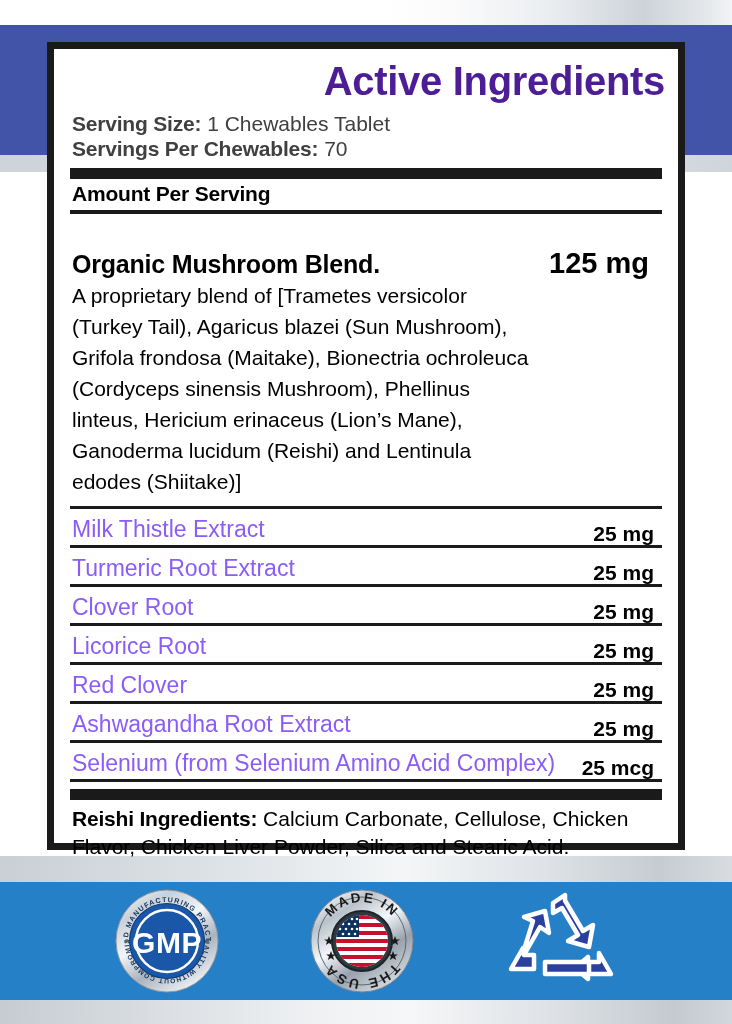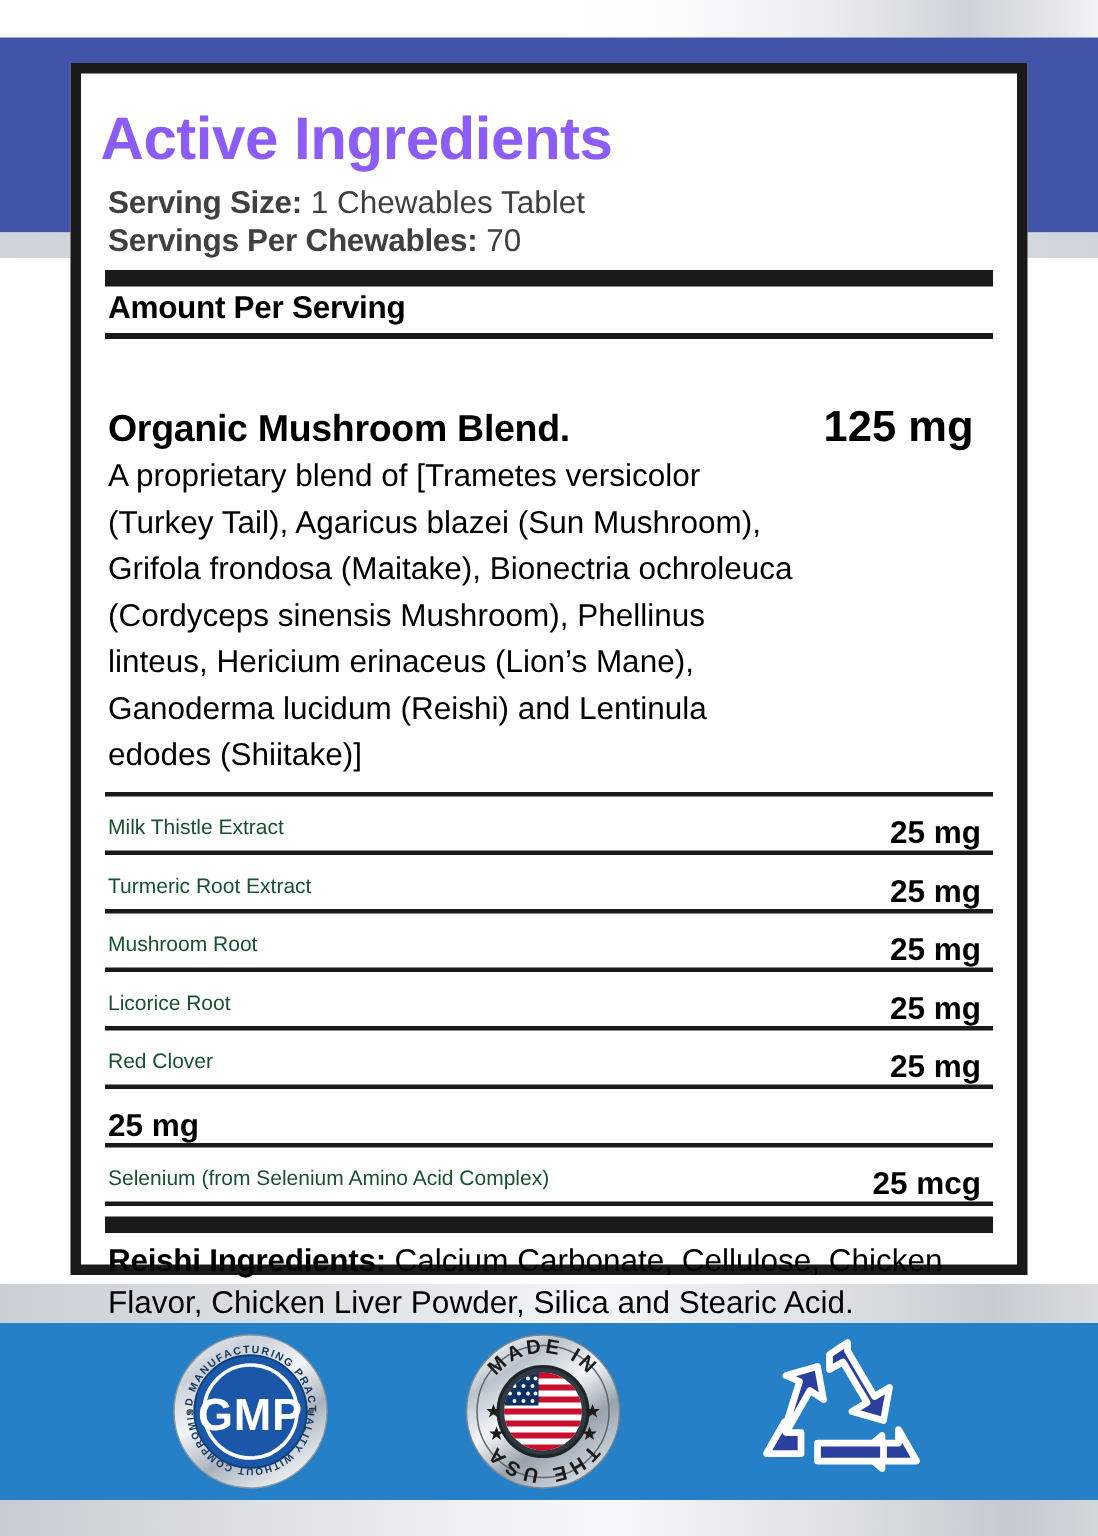--- a/index.html
+++ b/index.html
@@ -78,27 +78,27 @@
   }
   .panel-inner {
     position: absolute;
     left: 0; top: 0;
     right: 0; bottom: 0;
     padding: 0 13px;
   }
 
   
   .title {
-    text-align: left;
+    text-align: right;
     font-weight: bold;
     font-size: 40px;
     line-height: 48px;
-    color: #8b5cf6;
+    color: #4c1d95;
     letter-spacing: -0.3px;
-    margin-top: 20px;
+    margin-top: 8px;
     font-stretch: condensed;
   }
 
   
   .serving-block {
     margin-top: 6px;
     padding-left: 5px;
   }
   .serving-line {
     font-size: 21px;
@@ -142,21 +142,21 @@
   .thead .th {
     font-weight: bold;
     font-size: 21px;
     line-height: 24px;
     color: #000;
     letter-spacing: -0.2px;
   }
 
   
   .blend {
-    padding: 16px 5px 0 5px;
+    padding: 6px 5px 0 5px;
     position: relative;
   }
   .blend-head {
     display: flex;
     justify-content: space-between;
     align-items: baseline;
   }
   .blend-name {
     font-weight: bold;
     font-size: 25px;
@@ -185,23 +185,23 @@
     margin-top: 9px;
   }
   .irow {
     display: flex;
     justify-content: space-between;
     align-items: flex-end;
     padding: 1px 6px 2px 5px;
     min-height: 33px;
   }
   .irow .iname {
-    font-size: 14px;
+    font-size: 23px;
     line-height: 28px;
-    color: #14532d;
+    color: #8b5cf6;
   }
   .irow .iamt {
     font-weight: bold;
     font-size: 21px;
     line-height: 28px;
     color: #000;
     position: relative;
     top: 5px;
     padding-right: 5px;
     white-space: nowrap;
@@ -281,35 +281,36 @@
         <span class="iname">Milk Thistle Extract</span>
         <span class="iamt">25 mg</span>
       </div>
       <div class="rule-thin"></div>
       <div class="irow">
         <span class="iname">Turmeric Root Extract</span>
         <span class="iamt">25 mg</span>
       </div>
       <div class="rule-thin"></div>
       <div class="irow">
-        <span class="iname">Mushroom Root</span>
+        <span class="iname">Clover Root</span>
         <span class="iamt">25 mg</span>
       </div>
       <div class="rule-thin"></div>
       <div class="irow">
         <span class="iname">Licorice Root</span>
         <span class="iamt">25 mg</span>
       </div>
       <div class="rule-thin"></div>
       <div class="irow">
         <span class="iname">Red Clover</span>
         <span class="iamt">25 mg</span>
       </div>
       <div class="rule-thin"></div>
       <div class="irow">
+        <span class="iname">Ashwagandha Root Extract</span>
         <span class="iamt">25 mg</span>
       </div>
       <div class="rule-thin"></div>
       <div class="irow">
         <span class="iname">Selenium (from Selenium Amino Acid Complex)</span>
         <span class="iamt">25 mcg</span>
       </div>
       <div class="rule-thin"></div>
     </div>
 

